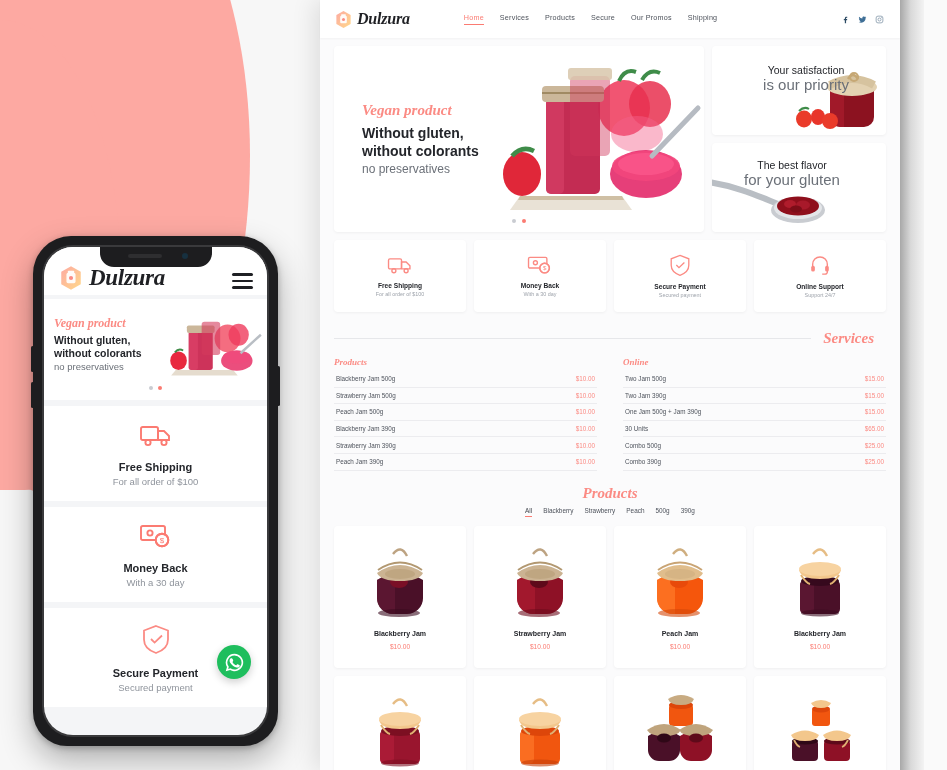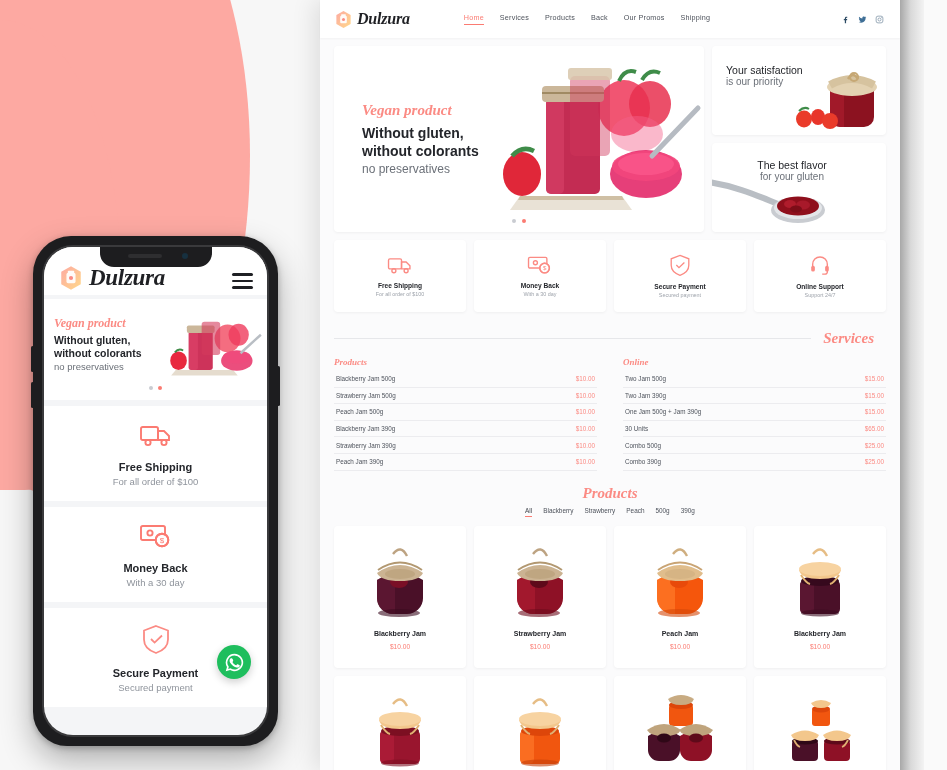--- a/index.html
+++ b/index.html
@@ -151,21 +151,21 @@
   .hero-img { position:absolute; right:0; top:0; width:230px; height:186px; }
   .hero-dots { position:absolute; left:50%; transform:translateX(-50%); bottom:9px; display:flex; gap:6px; }
   .hero-dots .dot { width:4px; height:4px; }
 
   .hero-side { flex:1; display:flex; flex-direction:column; gap:8px; }
   .side-card {
     flex:1; background:#fff; border-radius:4px; box-shadow:0 1px 3px rgba(0,0,0,.05);
     position:relative; overflow:hidden;
   }
   .side-card .t1 { font-size:10.5px; color:#24262b; }
-  .side-card .t2 { font-size:10px; color:#6b7078; }
+  .side-card .t2 { font-size:15px; color:#6b7078; }
 
   .feat-row { display:flex; gap:8px; margin-top:8px; }
   .feat {
     flex:1; height:72px; background:#fff; border-radius:4px;
     box-shadow:0 1px 3px rgba(0,0,0,.05);
     display:flex; flex-direction:column; align-items:center; justify-content:center;
   }
   .feat .lbl { font-size:6.6px; font-weight:bold; color:#24262b; margin-top:7px; }
   .feat .sub { font-size:5.4px; color:#9ea3ab; margin-top:2.5px; }
 
@@ -334,21 +334,21 @@
         <rect x="13" y="12" width="14" height="16" rx="2.5" fill="#fff" opacity=".92"></rect>
         <rect x="15" y="9" width="10" height="3.6" rx="1.3" fill="#fff" opacity=".92"></rect>
         <circle cx="20" cy="20" r="3.2" fill="#fb8b84"></circle>
       </svg>
       <span class="brand-txt">Dulzura</span>
     </div>
     <nav class="nav">
       <a href="#" class="active">Home</a>
       <a href="#">Services</a>
       <a href="#">Products</a>
-      <a href="#">Back</a>
+      <a href="#">Secure</a>
       <a href="#">Our Promos</a>
       <a href="#">Shipping</a>
     </nav>
     <div class="socials">
       <svg class="soc" viewBox="0 0 24 24">
           <path d="M13.5 22v-8h2.7l.4-3.1h-3.1V8.9c0-.9.25-1.5 1.55-1.5h1.65V4.6c-.3 0-1.3-.1-2.45-.1-2.4 0-4.05 1.47-4.05 4.17v2.23H7.5V14h2.7v8z"></path>
         </svg>
       <svg class="soc" viewBox="0 0 24 24" style="fill:#3f6f96">
           <path d="M22 5.9c-.75.33-1.55.55-2.4.65a4.2 4.2 0 0 0 1.84-2.31 8.3 8.3 0 0 1-2.65 1.01A4.17 4.17 0 0 0 11.6 9.05 11.84 11.84 0 0 1 3 4.7a4.17 4.17 0 0 0 1.29 5.57c-.68-.02-1.32-.21-1.88-.52v.05a4.17 4.17 0 0 0 3.34 4.09c-.63.17-1.3.2-1.95.07a4.18 4.18 0 0 0 3.9 2.9A8.37 8.37 0 0 1 2 18.6a11.8 11.8 0 0 0 6.39 1.87c7.67 0 11.86-6.35 11.86-11.86v-.54A8.4 8.4 0 0 0 22 5.9z"></path>
         </svg>
@@ -394,21 +394,21 @@
           </svg>
         </div>
         <div class="hero-dots">
           <span class="dot"></span>
           <span class="dot on"></span>
         </div>
       </div>
 
       <div class="hero-side">
         <div class="side-card">
-          <div style="padding:18px 0 0 14px;position:relative;z-index:2;">
+          <div style="padding:18px 0 0 14px;position:relative;z-index:2;text-align:center;">
             <div class="t1">Your satisfaction</div>
             <div class="t2">is our priority</div>
           </div>
           <svg width="92" height="72" viewBox="0 0 92 72" style="position:absolute;right:4px;bottom:2px;">
             <path d="M40 28 h44 v28 a10 10 0 0 1 -10 10 h-24 a10 10 0 0 1 -10 -10 z" fill="#8c1220"></path>
             <path d="M40 28 h14 v38 h-4 a10 10 0 0 1 -10 -10 z" fill="#a61b2c" opacity=".8"></path>
             <ellipse cx="62" cy="26" rx="25" ry="9" fill="#e3d2b2"></ellipse>
             <path d="M40 24 q22 -12 44 0" stroke="#d6c39f" stroke-width="8" fill="none"></path>
             <path d="M58 18 q5 -8 10 0" stroke="#c6a875" stroke-width="2.4" fill="none"></path>
             <circle cx="64" cy="16" r="4" fill="none" stroke="#c6a875" stroke-width="2.2"></circle>

